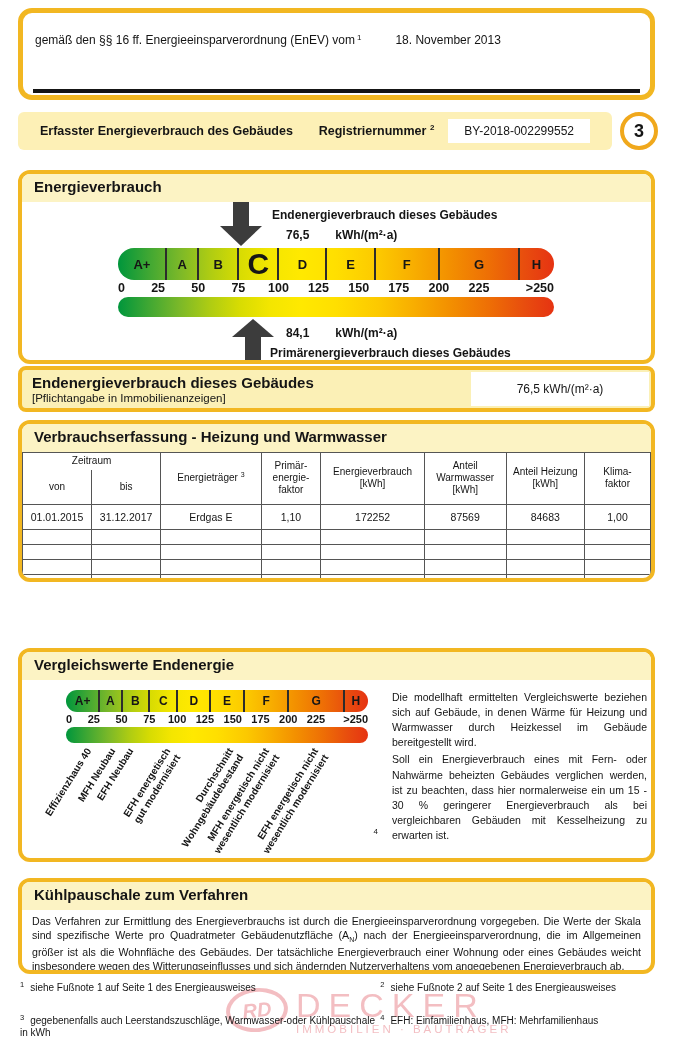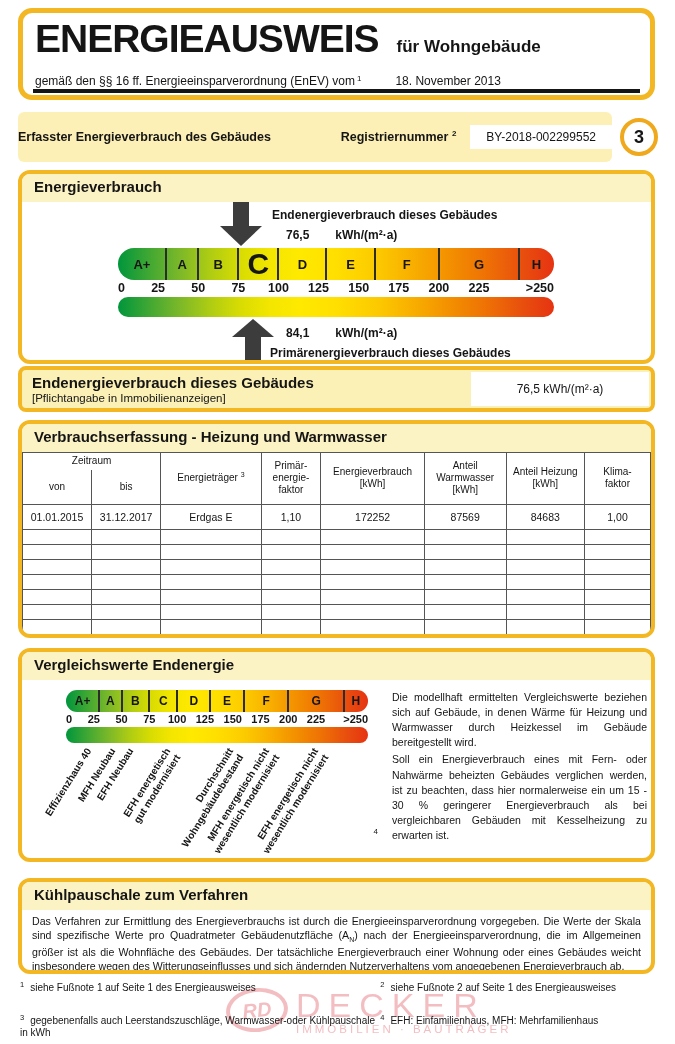--- a/index.html
+++ b/index.html
@@ -17,21 +17,21 @@
   .title-row{display:flex;align-items:baseline;}
   .main-title{font-size:39px;font-weight:bold;letter-spacing:-1px;line-height:1.05;}
   .title-sub{font-size:17px;font-weight:bold;margin-left:18px;}
   .law-row{font-size:12px;margin-top:14px;display:flex;align-items:flex-start;}
   .law-row sup{font-size:8px;margin-left:2px;}
   .law-date{margin-left:34px;}
   .header-rule{position:absolute;left:10px;right:10px;bottom:2px;height:4px;background:#151515;}
 
   
   .meta-row{position:absolute;left:18px;top:112px;width:640px;display:flex;align-items:center;}
-  .meta-bar{flex:1;background:var(--panel);border-radius:6px;height:50px;display:flex;align-items:center;padding:0 0;}
+  .meta-bar{flex:1;background:var(--panel);border-radius:6px;height:38px;display:flex;align-items:center;padding:0 22px;}
   .meta-left{font-weight:bold;font-size:12.5px;flex:1;}
   .reg-label{font-weight:bold;font-size:12.5px;}
   .reg-label sup{font-size:8px;}
   .reg-box{background:#fff;margin-left:14px;padding:5px 16px;font-size:12px;min-width:130px;text-align:center;}
   .page-circle{width:38px;height:38px;border-radius:50%;border:4px solid var(--ring);background:#fff;margin-left:8px;display:flex;align-items:center;justify-content:center;font-weight:bold;font-size:18px;flex:none;}
 
   
   .sect{position:absolute;left:18px;width:637px;border:4px solid var(--gold);border-radius:12px;background:#fff;overflow:hidden;}
   .sect-title{background:var(--strip);padding:5px 12px 6px;font-weight:bold;font-size:15px;line-height:1.1;}
 
@@ -77,21 +77,21 @@
   .ev-unit{margin-left:26px;text-align:right;}
 
   
   #sect-band{top:366px;height:46px;border-radius:8px;background:var(--band);display:flex;align-items:center;}
   .band-left{flex:1;padding:2px 10px;}
   .band-title{font-size:15px;font-weight:bold;line-height:1.15;}
   .band-sub{font-size:11.5px;margin-top:1px;}
   .band-value{width:178px;align-self:stretch;background:#fff;margin:2px;display:flex;align-items:center;justify-content:center;font-size:12px;}
 
   
-  #sect-table{top:420px;height:218px;}
+  #sect-table{top:420px;height:162px;}
   table.consume{width:100%;border-collapse:collapse;font-size:10.5px;table-layout:fixed;}
   .consume th,.consume td{border:1px solid #555;text-align:center;padding:1px 3px;font-weight:normal;vertical-align:middle;}
   .consume thead th{font-size:10px;white-space:pre-line;line-height:1.2;}
   .consume thead tr.top th{border-bottom:none;height:18px;}
   .consume thead tr.sub th{border-top:none;height:34px;}
   .consume thead th sup{font-size:7px;}
   .consume tbody tr.data td{height:25px;}
   .consume tbody tr.empty td{height:15px;}
 
   
@@ -121,24 +121,20 @@
   .logo-text{margin-left:8px;}
   .logo-name{font-size:34px;letter-spacing:8px;line-height:1;}
   .logo-sub{font-size:11.5px;letter-spacing:3px;margin-top:1px;}
 </style>
 </head>
 <body>
 
 <div class="page">
 
   <div class="header-box">
-    <div class="title-row">
-      <span class="main-title">ENERGIEAUSWEIS</span>
-      <span class="title-sub">für Wohngebäude</span>
-    </div>
     <div class="law-row">
       <span>gemäß den §§ 16 ff. Energieeinsparverordnung (EnEV) vom</span>
       <sup>1</sup>
       <span class="law-date">18. November 2013</span>
     </div>
     <div class="header-rule"></div>
   </div>
 
   <div class="meta-row">
     <div class="meta-bar">

